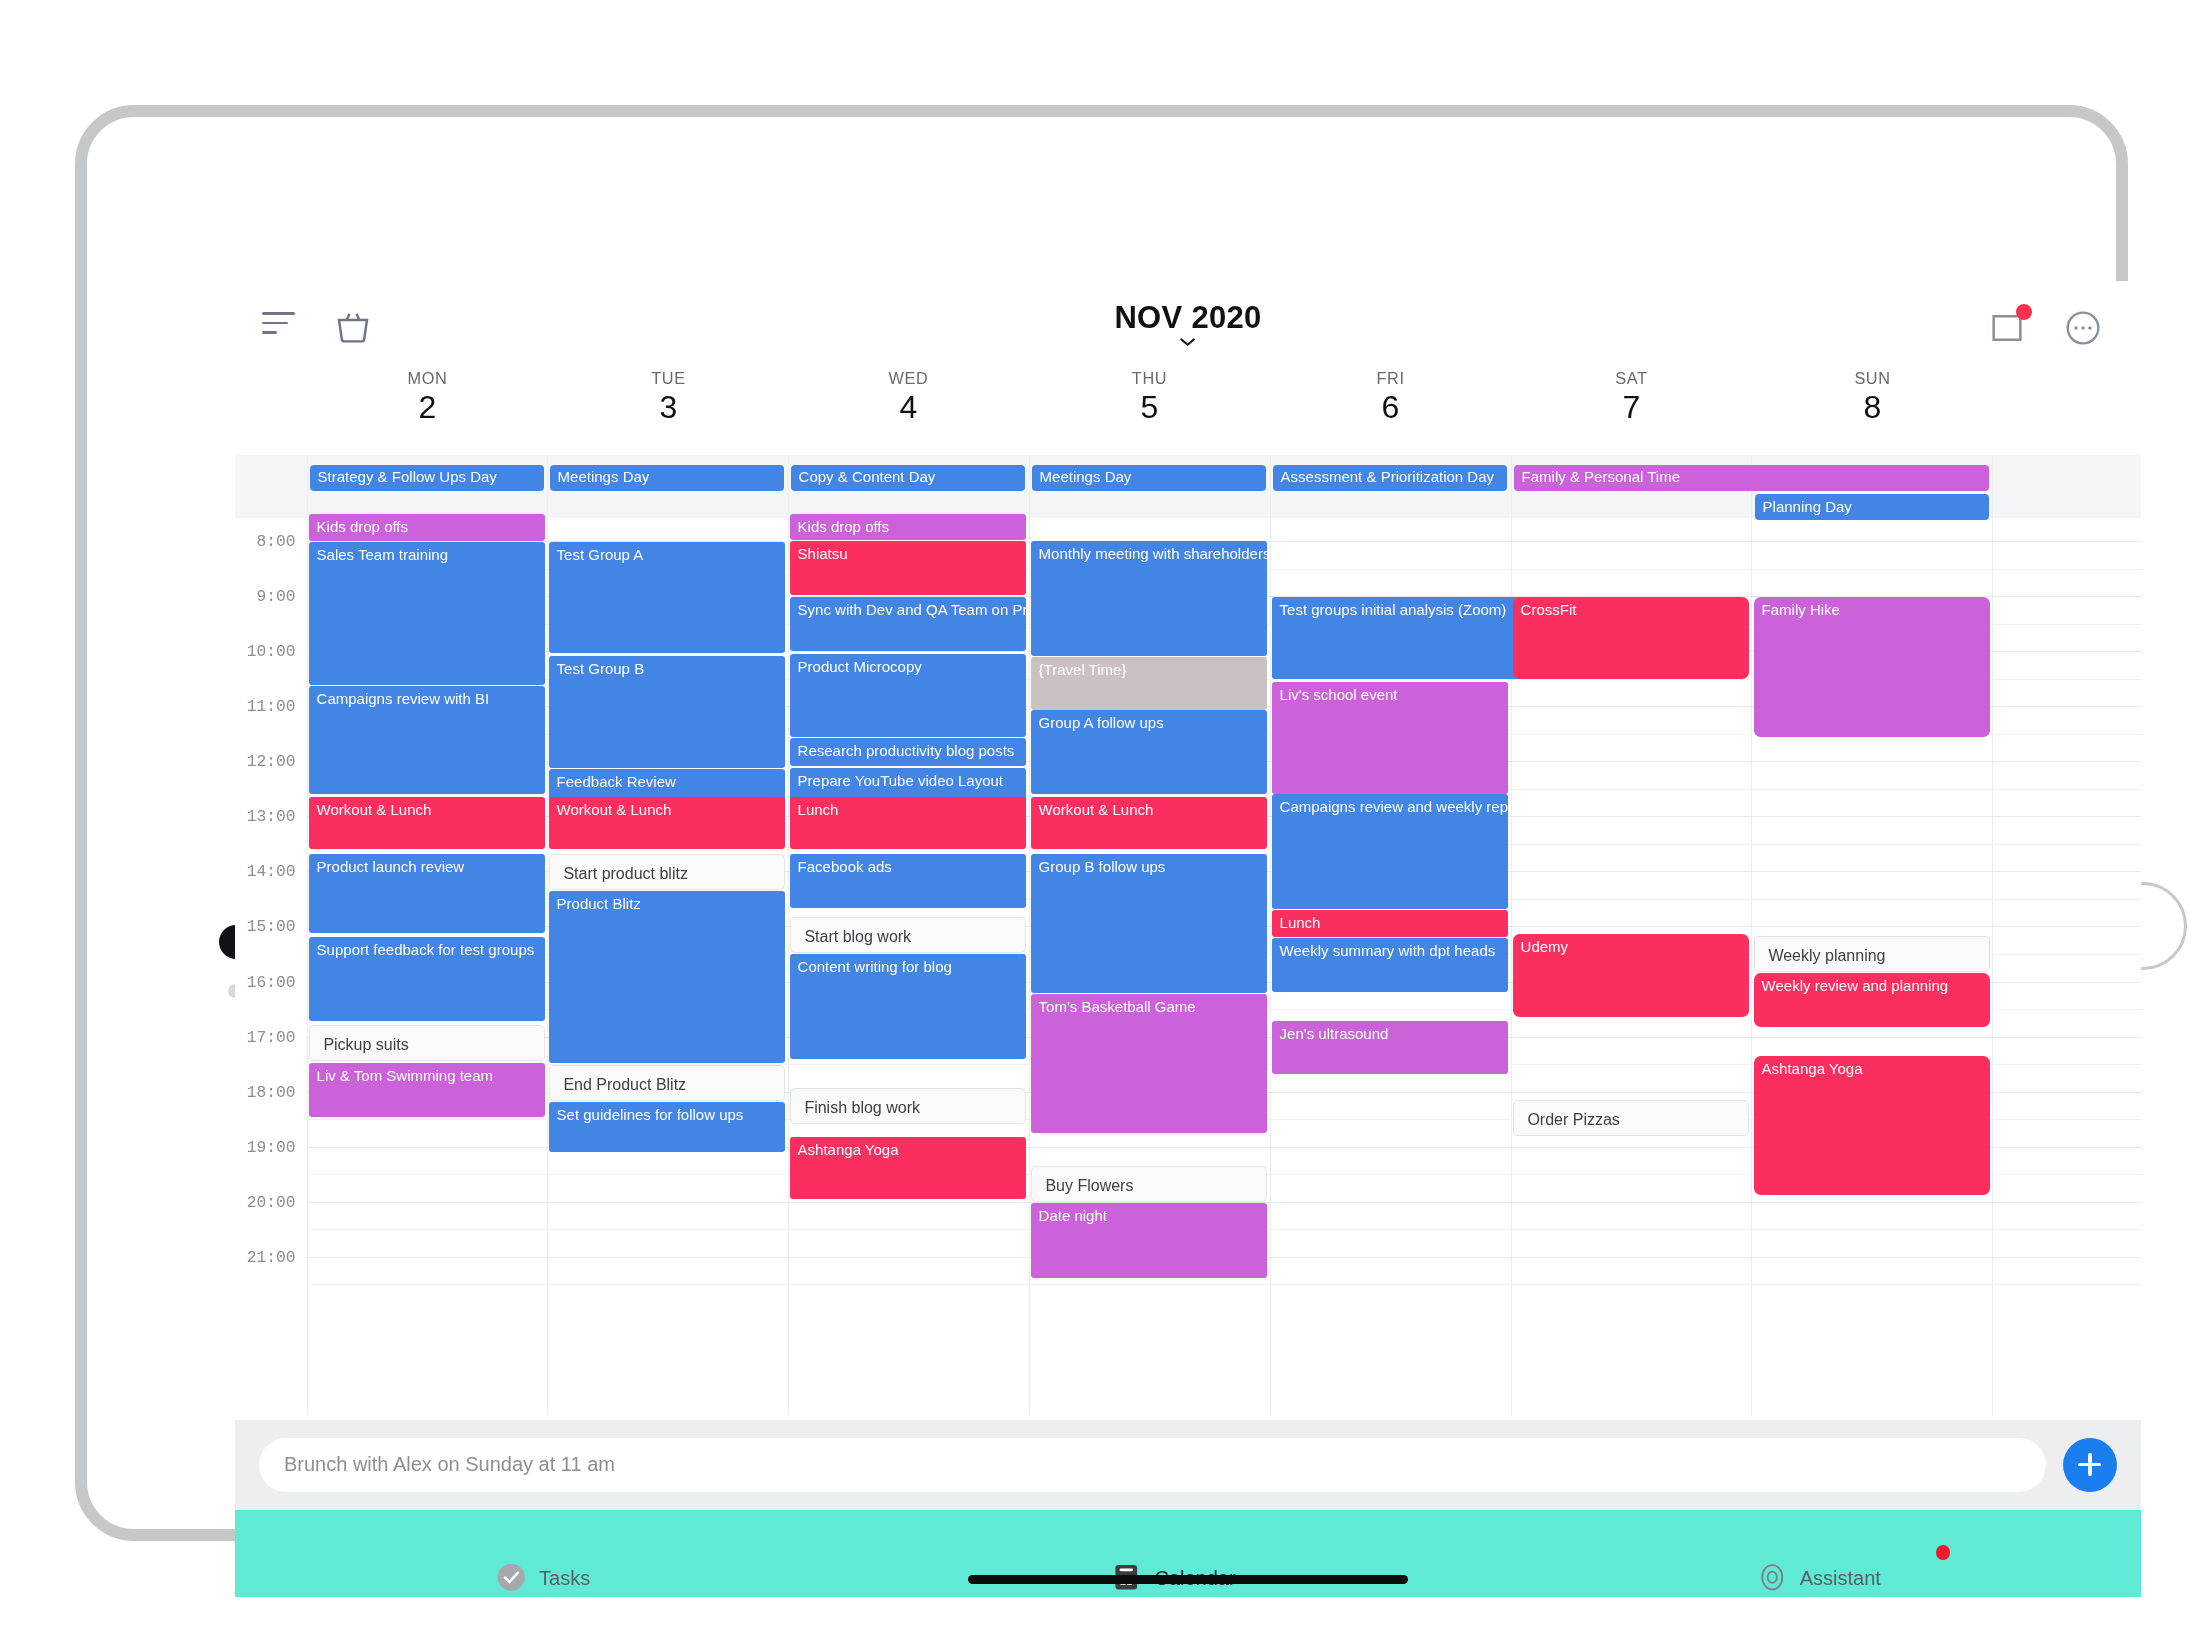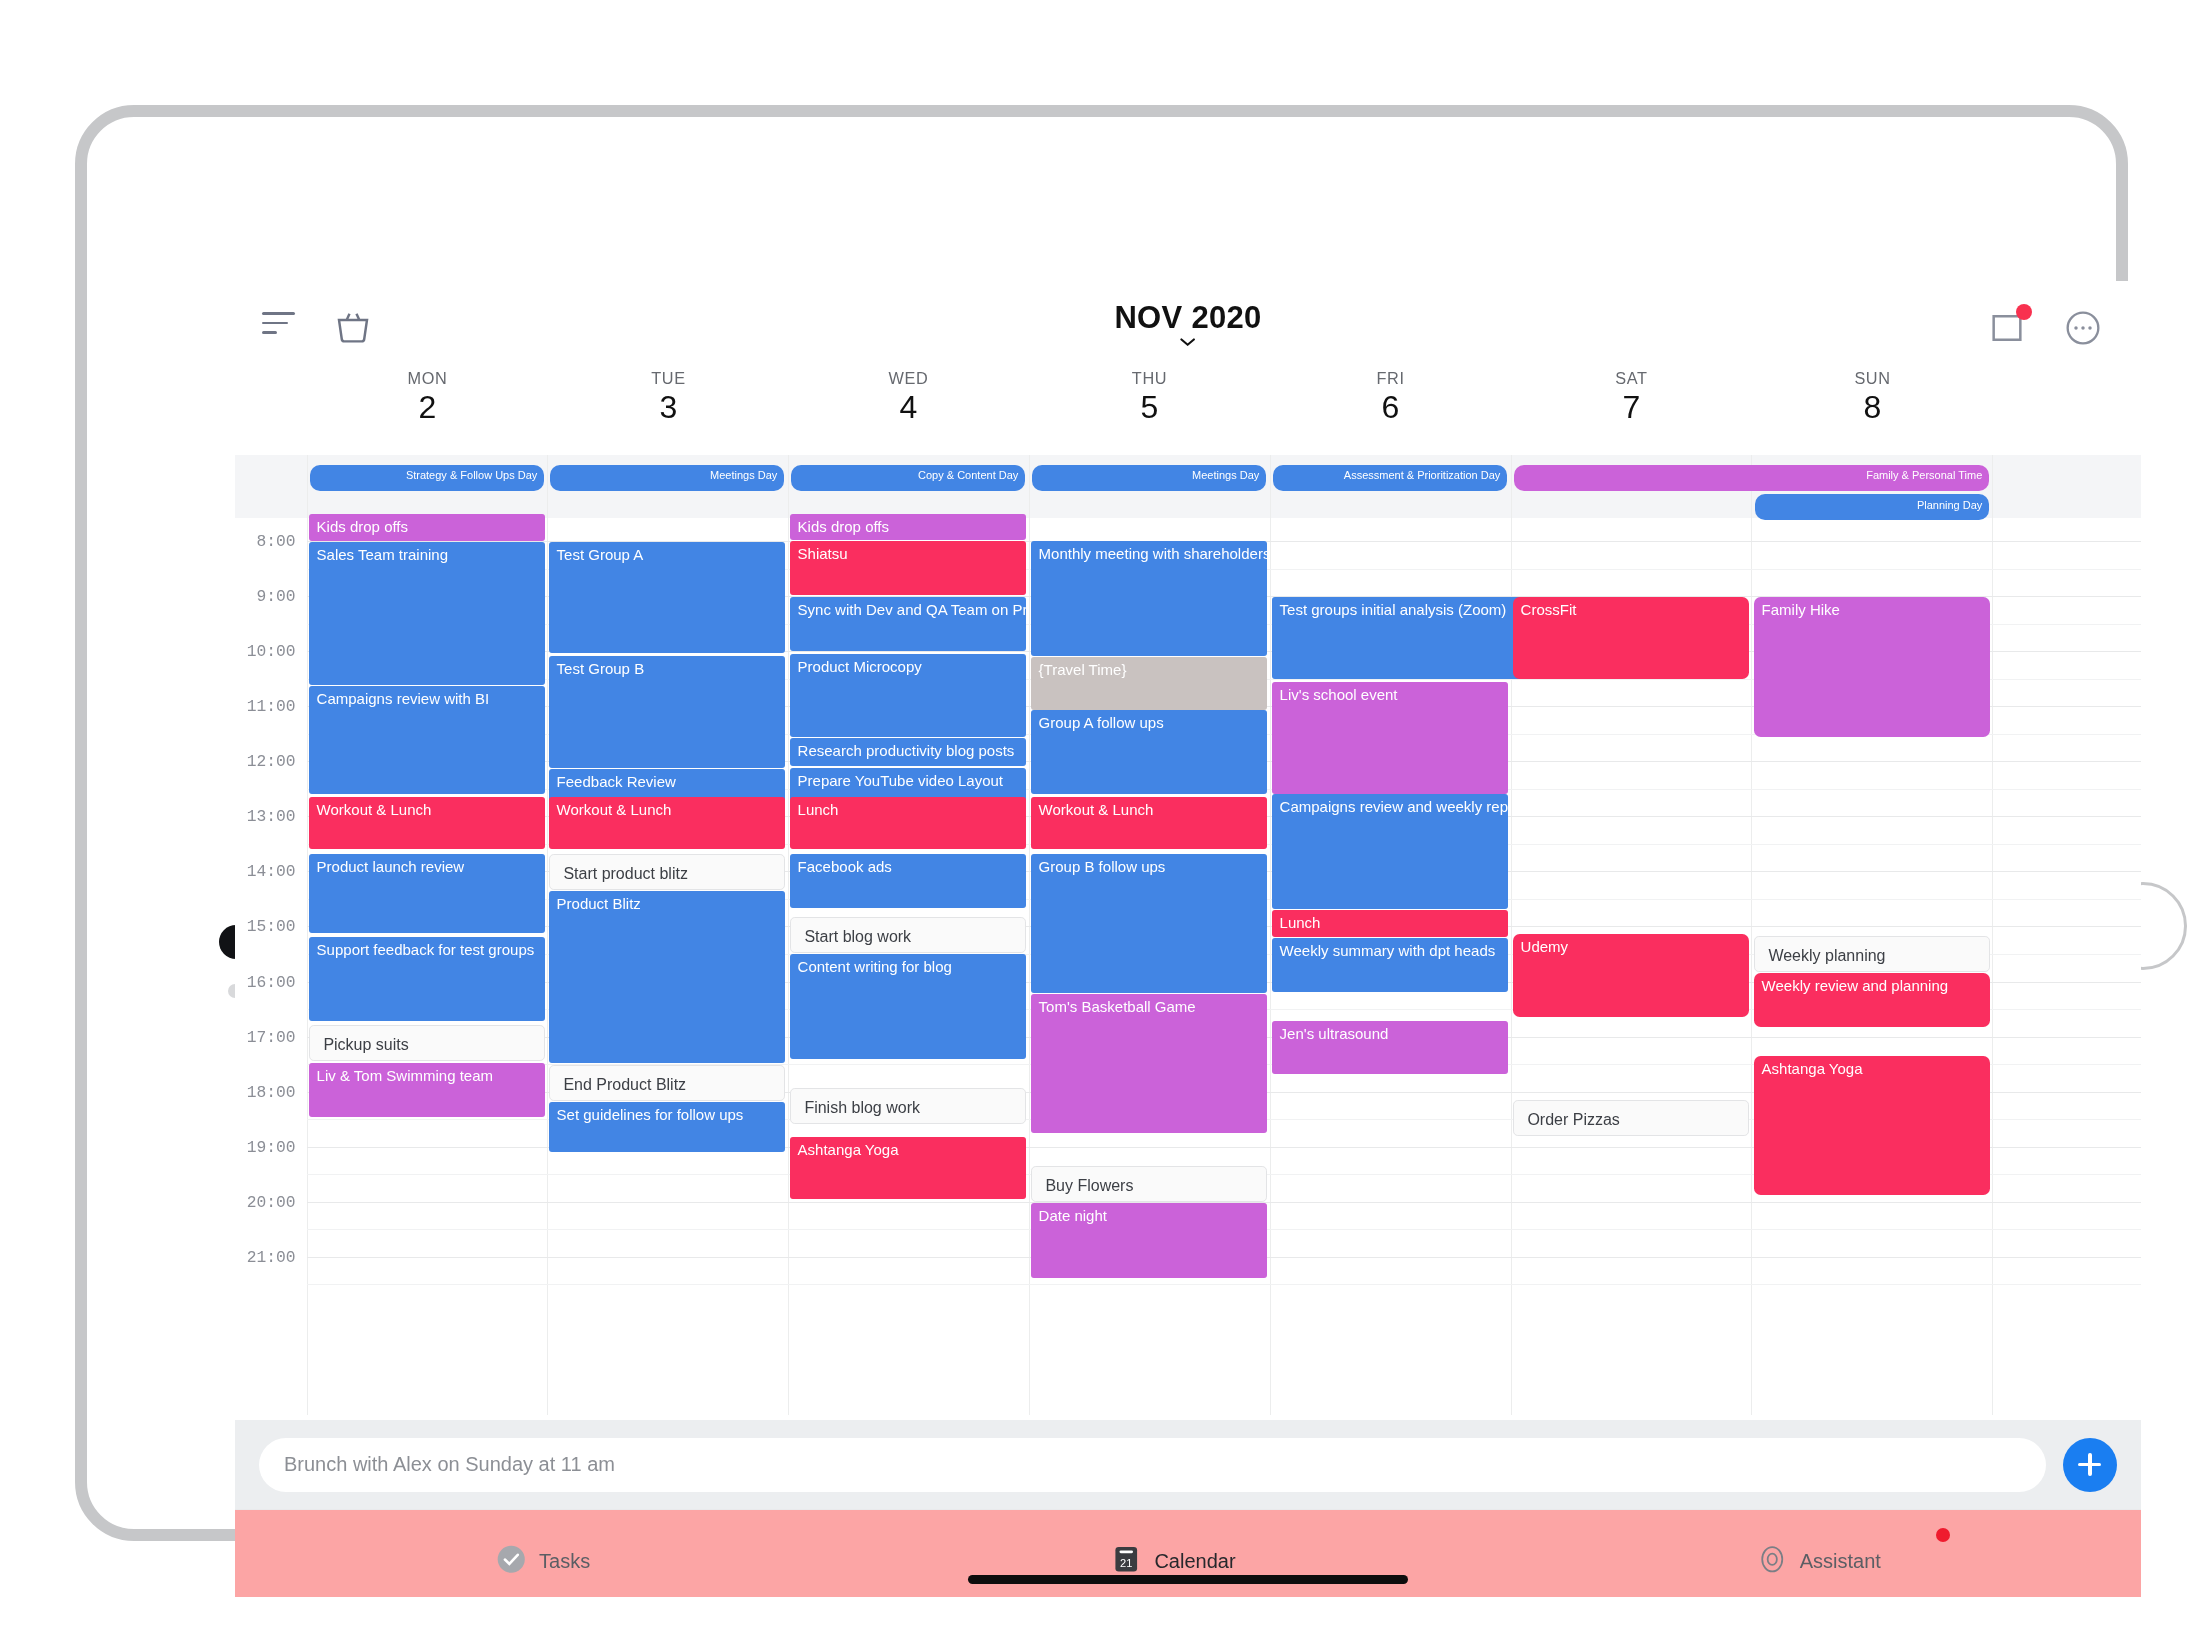--- a/index.html
+++ b/index.html
@@ -107,21 +107,21 @@
   .ev.blue   { background:#4285e4; }
   .ev.pink   { background:#fa2e5f; }
   .ev.purple { background:#cb62d9; }
   .ev.gray   { background:#c9c2c0; }
   .ev.task {
     background:#fafafa; color:#3c3f45; border:1px solid #e3e4e6;
     border-radius: 4.8px; padding-left: 13.4px; font-size: 16px;
     display:flex; align-items:center;
   }
   .ev.round { border-radius: 6.7px; }
-  .allday { border-radius: 10px; font-size: 11px; text-align: right; }
+  .allday { border-radius: 4px; font-size: 15px; }
 
   
   #inputbar {
     position:absolute; left:0; bottom: 88px; width:1906px; height: 89px;
     background:#eceef0; display:flex; align-items:center;
   }
   #quick-input {
     margin-left: 24px; flex:1; height: 54px; border-radius: 27px;
     background:#ffffff; border:none; outline:none;
     font-size: 20px; color:#555; padding: 0 25px;
@@ -134,22 +134,22 @@
   }
   #add-button:before, #add-button:after {
     content:''; position:absolute; background:#fff; border-radius:1.9px;
   }
   #add-button:before { left:15.3px; top:25px; width:23px; height:3.8px; }
   #add-button:after  { left:25px; top:15.3px; width:3.8px; height:23px; }
 
   
   #tabbar {
     position:absolute; left:0; bottom:0; width:1906px; height: 88px;
-    background:#fca5a5; border-top:1px solid #e9eaec;
-    display:flex; align-items:center; justify-content:space-around;
+    background:#5eead4; border-top:1px solid #e9eaec;
+    display:flex; align-items:flex-end; justify-content:space-around;
     padding-top: 15.3px;
   }
   .tab { display:flex; align-items:center; gap: 11.5px; cursor:pointer; position:relative; }
   .tab-label { font-size: 20px; color:#5b5e64; }
   .tab-label.active { color:#26282c; }
   #assistant-badge {
     position:absolute; right:-69px; top:-15.3px;
     width:14.3px; height:14.3px; border-radius:50%; background:#ef1b2e;
   }
   #home-indicator {

